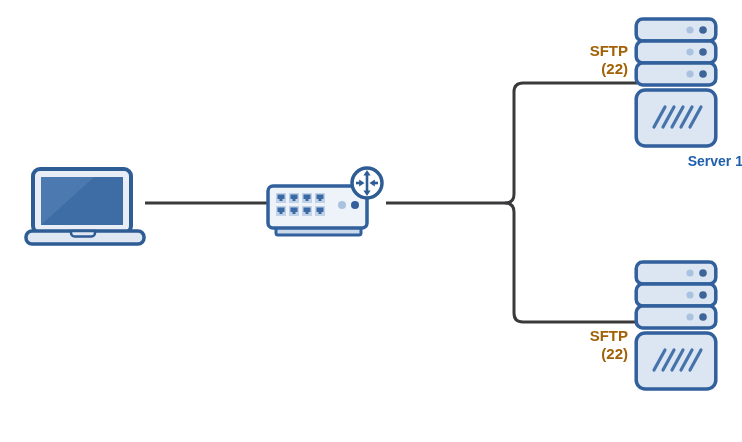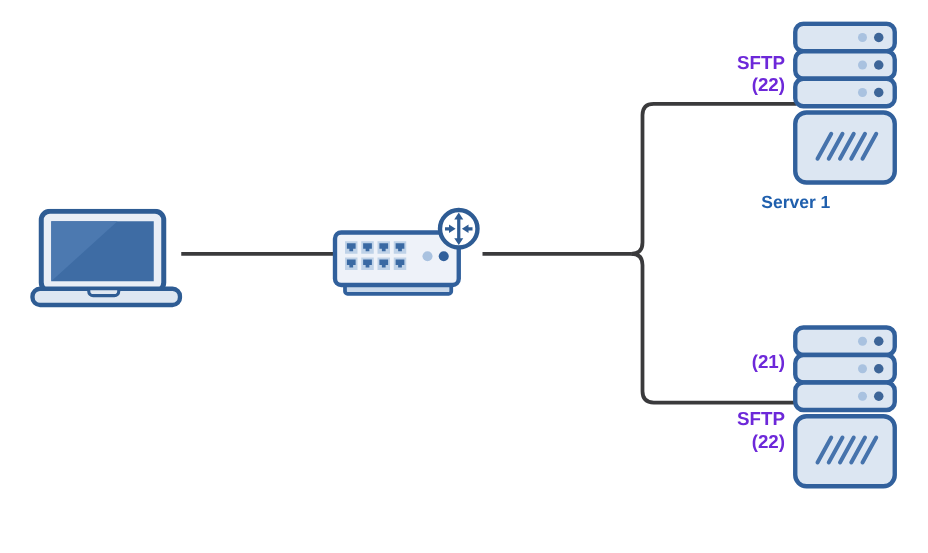--- a/index.html
+++ b/index.html
@@ -4,24 +4,24 @@
 <style>
   html,body{margin:0;padding:0;background:#fff;}
   .canvas{
     position:relative;width:742px;height:442px;background:#ffffff;overflow:hidden;
     font-family:"Liberation Sans", sans-serif;
   }
   .abs{position:absolute;}
   svg{display:block;}
   .proto-label{
     position:absolute;width:98px;text-align:right;
-    color:#6d28d9;font-weight:700;font-size:15px;line-height:18px;
+    color:#a16207;font-weight:700;font-size:15px;line-height:18px;
   }
   .server-caption{
-    position:absolute;width:134px;text-align:left;
+    position:absolute;width:134px;text-align:right;
     color:#1F5FAD;font-weight:700;font-size:14px;line-height:17px;
   }
 </style>
 </head>
 <body>
 
 <div class="canvas">
 
   <svg class="abs" style="left:0;top:0" width="742" height="442" viewBox="0 0 742 442">
     <g fill="none" stroke="#3A3A3C" stroke-width="3">
@@ -132,21 +132,20 @@
       <line x1="56" y1="110" x2="67" y2="90"></line>
     </g>
   </svg>
 
   <div class="proto-label" style="left:530px;top:42px">
     <div>SFTP</div>
     <div>(22)</div>
   </div>
 
   <div class="proto-label" style="left:530px;top:281px">
-    <div>(21)</div>
   </div>
 
   <div class="proto-label" style="left:530px;top:327px">
     <div>SFTP</div>
     <div>(22)</div>
   </div>
 
   <div class="server-caption" style="left:609px;top:153px">
     <div>Server 1</div>
   </div>

